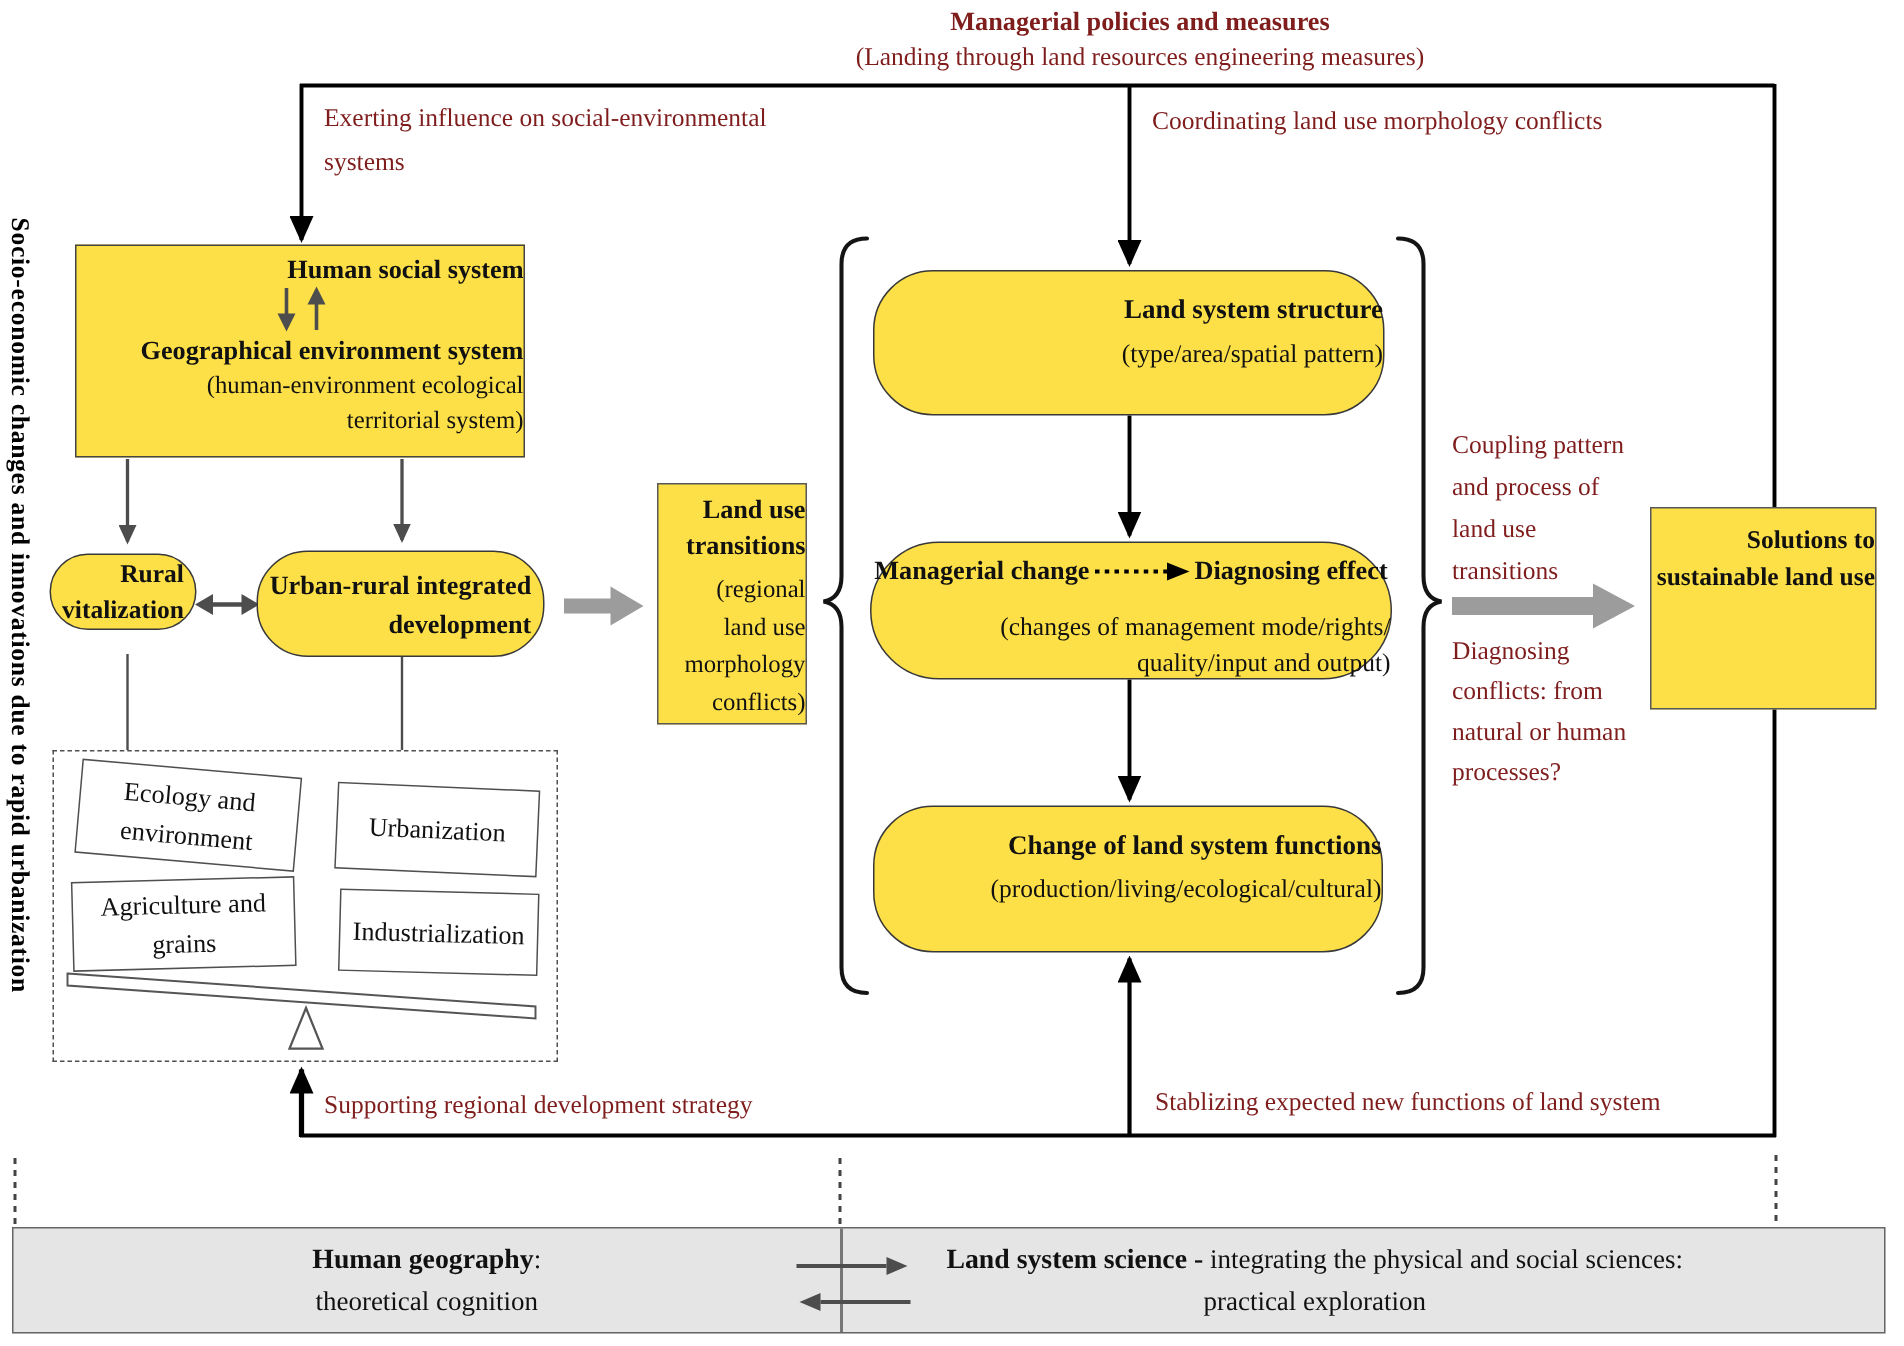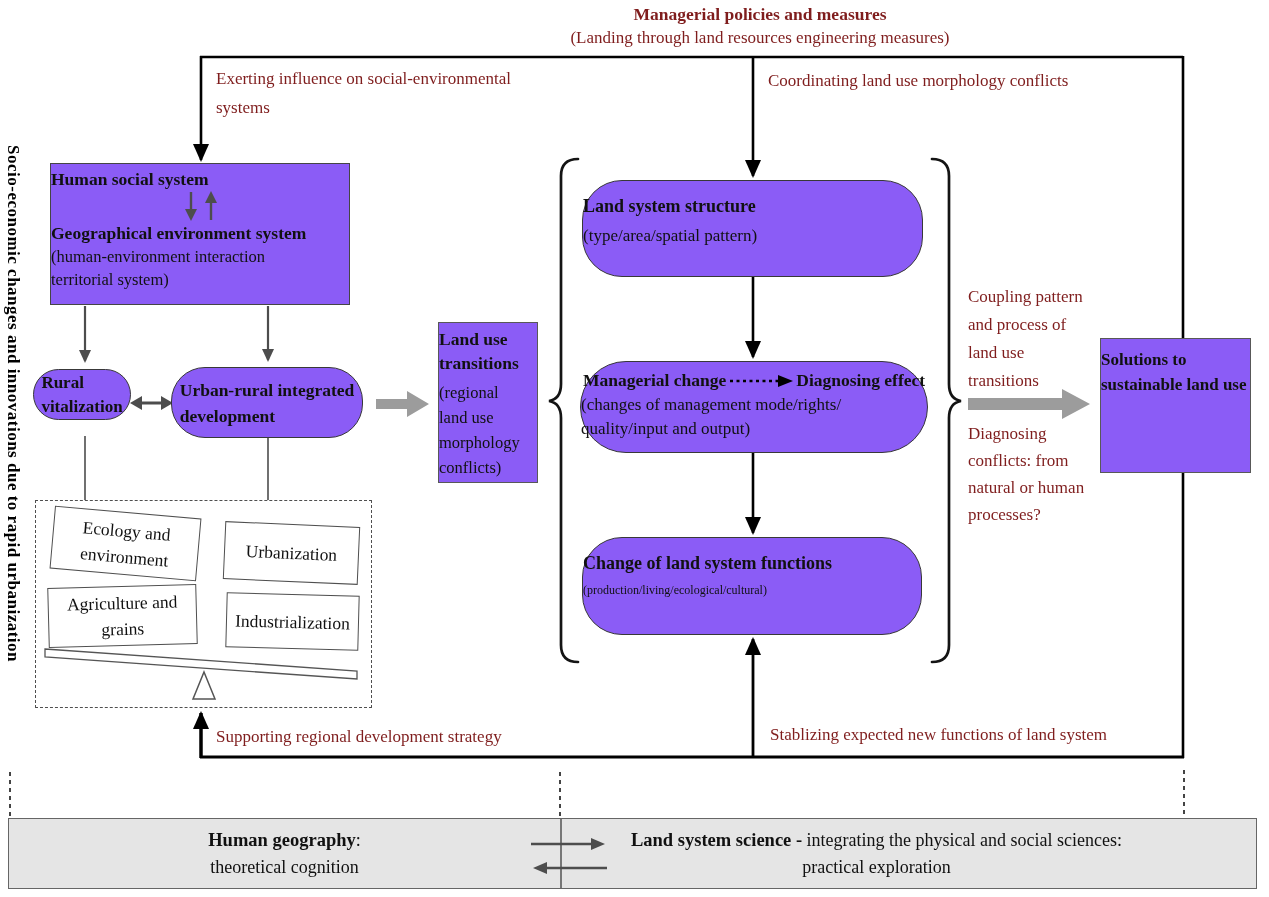--- a/index.html
+++ b/index.html
@@ -5,22 +5,22 @@
   html,body{margin:0;padding:0;background:#fff;}
   #canvas{
     position:relative;width:1269px;height:897px;background:#fff;
     font-family:"Liberation Serif","DejaVu Serif",serif;color:#111;overflow:hidden;
   }
   .pre{white-space:pre-line;}
   .ctr{text-align:center;}
   svg{display:block;}
   #lines{position:absolute;left:0;top:0;z-index:1;}
   .lbl{position:absolute;z-index:2;font-size:17px;line-height:29px;color:#7f1d1d;}
-  .box{position:absolute;z-index:2;box-sizing:border-box;background:#8b5cf6;
-       border:1.5px solid #454545;text-align:left;}
+  .box{position:absolute;z-index:2;box-sizing:border-box;background:#fde047;
+       border:1.5px solid #454545;text-align:right;}
   .thinbox{border:1.3px solid #585858;}
   .stadium{display:flex;align-items:center;justify-content:center;font-weight:bold;}
   .roundbig{border-radius:40px;border:1.4px solid #383838;}
   .bold{font-weight:bold;}
   .side-label{
     position:absolute;left:0;top:78px;width:26px;height:652px;z-index:2;
     writing-mode:vertical-rl;display:flex;align-items:center;justify-content:center;
     font-weight:bold;font-size:17px;letter-spacing:.5px;color:#000;
   }
   .factor{
@@ -107,21 +107,21 @@
 
   <div class="box" style="left:50px;top:163px;width:300px;height:142px;">
     <div class="bold" style="font-size:17.5px;margin-top:5px;">Human social system</div>
     <svg width="60" height="33" style="margin:0 auto;">
       <line x1="21" y1="2" x2="21" y2="21" stroke="#4d4d4d" stroke-width="2.4"></line>
       <polygon points="15,19 27,19 21,31" fill="#4d4d4d"></polygon>
       <line x1="41" y1="30" x2="41" y2="11" stroke="#4d4d4d" stroke-width="2.4"></line>
       <polygon points="35,13 47,13 41,1" fill="#4d4d4d"></polygon>
     </svg>
     <div class="bold" style="font-size:17.5px;">Geographical environment system</div>
-    <div class="pre" style="font-size:16.5px;line-height:23px;margin-top:1px;">(human-environment interaction
+    <div class="pre" style="font-size:16.5px;line-height:23px;margin-top:1px;">(human-environment ecological
 territorial system)</div>
   </div>
 
   <div class="box stadium pre" style="left:33px;top:369px;width:98px;height:51px;border-radius:32px;font-size:17px;line-height:24px;border-color:#383838;">Rural
 vitalization</div>
   <div class="box stadium pre" style="left:171px;top:367px;width:192px;height:71px;border-radius:34px;font-size:17.5px;line-height:26px;border-color:#383838;">Urban-rural integrated
 development</div>
 
   <div class="box thinbox" style="left:438px;top:322px;width:100px;height:161px;">
     <div class="bold pre" style="font-size:17.5px;line-height:24px;margin-top:4px;">Land use
@@ -147,27 +147,27 @@
 
   <div class="box roundbig" style="left:580px;top:361px;width:348px;height:92px;border-radius:46px;">
     <div class="titlerow" style="margin-top:8px;">
       <span class="bold" style="font-size:17.5px;">Managerial change</span>
       <svg width="66" height="16" style="margin:0 2px;">
         <line x1="2" y1="8" x2="50" y2="8" stroke="#000" stroke-width="2.6" stroke-dasharray="3 3.5"></line>
         <polygon points="50,2 65,8 50,14" fill="#000"></polygon>
       </svg>
       <span class="bold" style="font-size:17.5px;">Diagnosing effect</span>
     </div>
-    <div class="pre" style="font-size:17px;line-height:24px;margin-top:2px;">(changes of management mode/rights/
+    <div class="pre" style="font-size:17px;line-height:24px;margin-top:15px;">(changes of management mode/rights/
 quality/input and output)</div>
   </div>
 
   <div class="box roundbig" style="left:582px;top:537px;width:340px;height:98px;">
     <div class="bold" style="font-size:18px;margin-top:15px;">Change of land system functions</div>
-    <div style="font-size:12px;margin-top:9px;">(production/living/ecological/cultural)</div>
+    <div style="font-size:17px;margin-top:9px;">(production/living/ecological/cultural)</div>
   </div>
 
   <div class="lbl pre" style="left:968px;top:283px;width:140px;line-height:28px;">Coupling pattern
 and process of
 land use
 transitions</div>
   <div class="lbl pre" style="left:968px;top:420px;width:145px;line-height:27px;">Diagnosing
 conflicts: from
 natural or human
 processes?</div>

